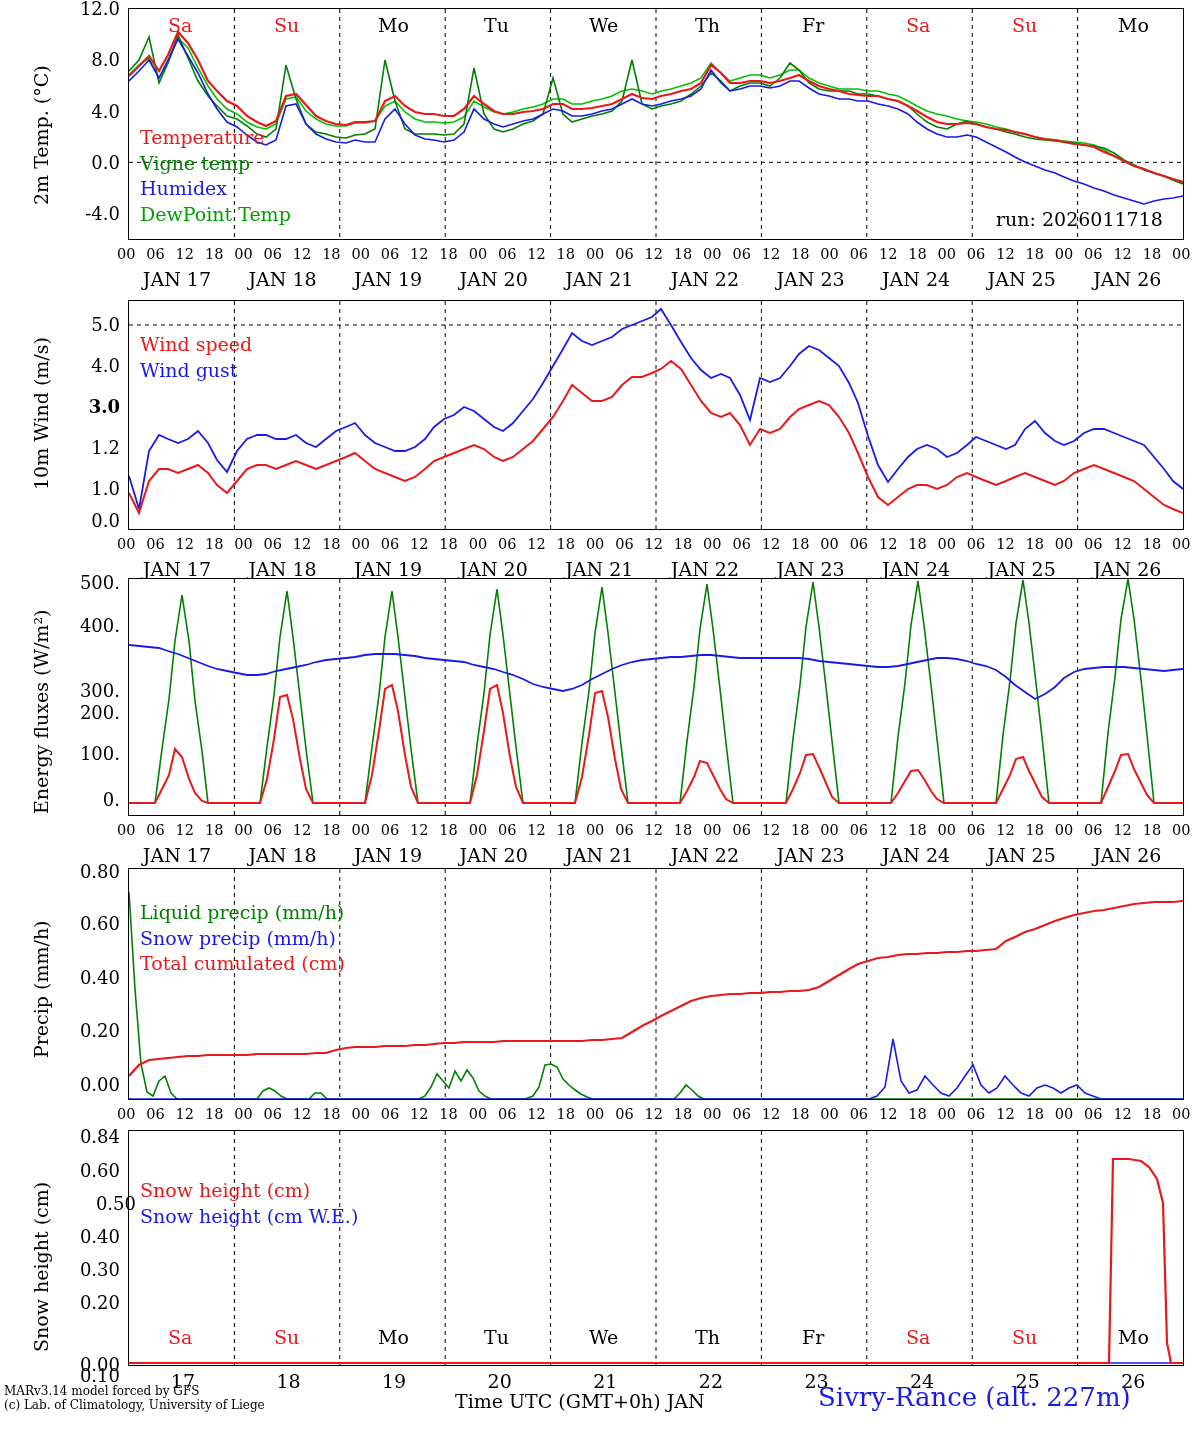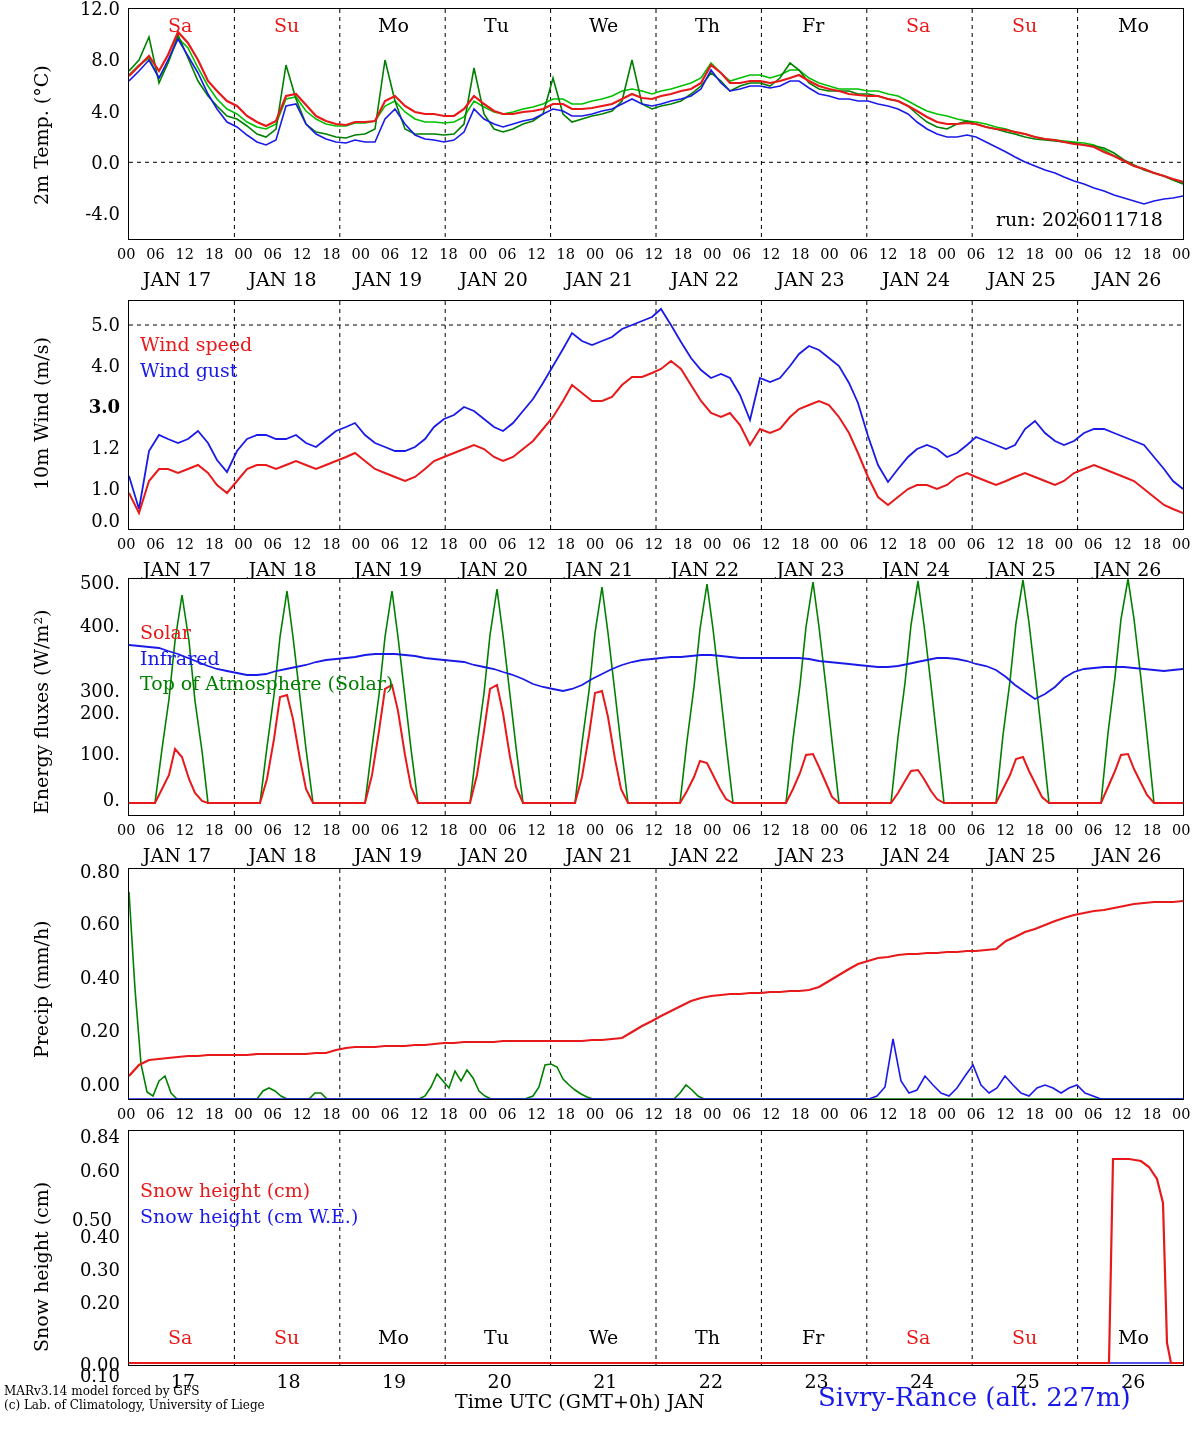--- a/index.html
+++ b/index.html
@@ -47,20 +47,26 @@
       <polyline fill="none" stroke="#1a1ae8" stroke-width="1.6" points="0,72 10,62 20,51 30,69 39,51 49,30 59,47 69,64 79,85 88,100 98,113 108,118 118,126 128,133 137,136 147,131 157,97 167,95 177,115 187,125 197,130 207,133 217,134 226,131 236,133 246,133 256,110 266,100 276,115 286,126 296,130 305,131 315,133 325,131 335,123 345,100 355,110 365,115 374,118 384,115 394,112 404,110 414,105 424,100 434,102 443,107 453,107 463,105 473,102 483,100 493,95 503,90 513,95 523,97 532,95 542,92 552,90 562,87 572,80 582,61 592,74 601,82 611,80 621,77 631,77 641,79 651,77 661,72 670,72 680,79 690,85 700,87 710,90 720,90 729,92 739,92 749,95 759,97 769,100 779,105 788,113 798,120 808,125 818,128 828,128 838,126 847,128 857,133 867,138 877,143 886,148 896,153 906,157 916,161 926,164 935,168 945,172 955,175 965,179 975,182 985,186 995,189 1005,192 1015,195 1025,192 1035,190 1044,189 1054,187"></polyline>
       <polyline fill="none" stroke="#e8191b" stroke-width="2.2" points="0,67 10,57 20,47 30,62 39,46 49,23 59,34 69,51 79,72 88,82 98,92 108,97 118,107 128,113 137,117 147,112 157,87 167,85 178,97 187,107 197,112 207,115 217,116 226,113 236,113 246,112 256,92 266,87 276,97 286,103 296,105 305,105 315,107 325,107 335,100 345,87 355,95 365,102 374,105 384,105 394,103 404,102 414,100 424,95 434,95 443,100 453,100 463,99 473,97 483,95 493,90 503,85 513,89 523,90 532,87 542,85 552,82 562,80 572,74 582,56 592,64 601,74 611,74 621,72 631,72 641,74 651,72 661,69 670,66 680,72 690,77 700,80 710,82 720,85 729,86 739,87 749,87 759,90 769,92 779,97 788,102 798,108 808,113 818,115 828,115 838,114 847,115 857,118 867,120 877,121 886,123 896,125 906,128 916,130 926,131 935,133 945,135 955,136 965,138 975,143 985,147 995,152 1005,157 1015,160 1025,164 1035,167 1044,170 1054,173"></polyline>
     </svg>
   </div>
   <div class="ytick" style="left:58px;top:-2px;width:62px;">12.0</div>
   <div class="ytick" style="left:58px;top:49px;width:62px;">8.0</div>
   <div class="ytick" style="left:58px;top:101px;width:62px;">4.0</div>
   <div class="ytick" style="left:58px;top:152px;width:62px;">0.0</div>
   <div class="ytick" style="left:50px;top:203px;width:70px;">-4.0</div>
 
+  <div class="legend" style="left:140px;top:125px;">
+    <div class="red">Temperature</div>
+    <div class="dgreen">Vigne temp</div>
+    <div class="blue">Humidex</div>
+    <div class="green">DewPoint Temp</div>
+  </div>
   <div class="run" style="left:996px;top:208px;">run: 2026011718</div>
 
   <div class="dow-row" style="left:128px;top:14px;width:1056px;">
     <span class="red" style="position:absolute;left:40px;">Sa</span>
     <span class="red" style="position:absolute;left:146px;">Su</span>
     <span style="position:absolute;left:250px;">Mo</span>
     <span style="position:absolute;left:356px;">Tu</span>
     <span style="position:absolute;left:461px;">We</span>
     <span style="position:absolute;left:567px;">Th</span>
     <span style="position:absolute;left:674px;">Fr</span>
@@ -230,25 +236,20 @@
       <polyline fill="none" stroke="#e8191b" stroke-width="2" points="0,224 26,224 33,210 40,196 46,170 53,178 60,200 66,214 73,222 79,224 131,224 138,200 145,160 151,118 158,116 164,140 171,180 177,210 184,224 236,224 243,196 250,152 256,110 263,106 269,132 276,176 282,208 289,224 341,224 348,196 355,152 361,110 368,106 374,134 381,178 387,208 394,224 446,224 453,198 460,156 466,114 473,112 479,138 486,180 492,210 499,224 551,224 558,212 565,198 571,182 578,184 584,196 591,210 597,220 604,224 657,224 664,210 671,194 677,176 684,175 690,188 697,204 703,218 710,224 762,224 769,214 776,202 782,192 789,191 795,200 802,212 808,220 815,224 867,224 874,210 881,196 887,180 894,178 900,192 907,206 913,218 920,224 972,224 979,208 986,192 992,176 999,175 1005,190 1012,204 1018,216 1025,224 1054,224"></polyline>
     </svg>
   </div>
   <div class="ytick" style="left:52px;top:-6px;width:68px;">500.</div>
   <div class="ytick" style="left:52px;top:37px;width:68px;">400.</div>
   <div class="ytick" style="left:52px;top:80px;width:68px;margin-top:22px;">300.</div>
   <div class="ytick" style="left:52px;top:124px;width:68px;">200.</div>
   <div class="ytick" style="left:52px;top:165px;width:68px;">100.</div>
   <div class="ytick" style="left:52px;top:211px;width:68px;">0.</div>
 
-  <div class="legend" style="left:140px;top:42px;">
-    <div class="red">Solar</div>
-    <div class="blue">Infrared</div>
-    <div class="dgreen">Top of Atmosphere (Solar)</div>
-  </div>
 
   <div class="tick-row" style="left:128px;top:244px;width:1056px;">
       <span style="position: absolute; left: -11px;">00</span>
       <span style="position: absolute; left: 18.3056px;">06</span>
       <span style="position: absolute; left: 47.6111px;">12</span>
       <span style="position: absolute; left: 76.9167px;">18</span>
       <span style="position: absolute; left: 106.222px;">00</span>
       <span style="position: absolute; left: 135.528px;">06</span>
       <span style="position: absolute; left: 164.833px;">12</span>
       <span style="position: absolute; left: 194.139px;">18</span>
@@ -318,20 +319,25 @@
 
       <polyline fill="none" stroke="#e8191b" stroke-width="2.2" points="0,207 10,196 20,191 30,190 39,189 49,188 59,187 69,187 79,186 88,186 98,186 108,186 118,186 128,185 137,185 147,185 157,185 167,185 177,185 187,184 197,184 207,181 217,179 226,178 236,178 246,178 256,177 266,177 276,177 286,176 296,176 305,175 315,174 325,174 335,173 345,173 355,173 365,173 374,172 384,172 394,172 404,172 414,172 424,172 434,172 443,172 453,172 463,171 473,171 483,170 493,169 503,163 513,157 523,152 532,147 542,142 552,137 562,132 572,129 582,127 592,126 601,125 611,125 621,124 631,124 641,123 651,123 661,122 670,122 680,121 690,118 700,112 710,106 720,100 729,95 739,92 749,89 759,88 769,86 779,85 788,85 798,84 808,84 818,83 828,83 838,82 847,82 857,81 867,80 877,72 886,68 896,63 906,60 916,56 926,52 935,49 945,46 955,44 965,42 975,41 985,39 995,37 1005,35 1015,34 1025,33 1035,33 1044,33 1054,32"></polyline>
     </svg>
   </div>
   <div class="ytick" style="left:40px;top:-7px;width:80px;">0.80</div>
   <div class="ytick" style="left:40px;top:45px;width:80px;">0.60</div>
   <div class="ytick" style="left:40px;top:99px;width:80px;">0.40</div>
   <div class="ytick" style="left:40px;top:152px;width:80px;">0.20</div>
   <div class="ytick" style="left:40px;top:206px;width:80px;">0.00</div>
 
+  <div class="legend" style="left:140px;top:32px;">
+    <div class="dgreen">Liquid precip (mm/h)</div>
+    <div class="blue">Snow precip (mm/h)</div>
+    <div class="red">Total cumulated (cm)</div>
+  </div>
 
   <div class="tick-row" style="left:128px;top:238px;width:1056px;">
       <span style="position: absolute; left: -11px;">00</span>
       <span style="position: absolute; left: 18.3056px;">06</span>
       <span style="position: absolute; left: 47.6111px;">12</span>
       <span style="position: absolute; left: 76.9167px;">18</span>
       <span style="position: absolute; left: 106.222px;">00</span>
       <span style="position: absolute; left: 135.528px;">06</span>
       <span style="position: absolute; left: 164.833px;">12</span>
       <span style="position: absolute; left: 194.139px;">18</span>
@@ -393,21 +399,21 @@
         <line x1="737.8" y1="0" x2="737.8" y2="234"></line>
           <line x1="843.2" y1="0" x2="843.2" y2="234"></line>
         <line x1="948.6" y1="0" x2="948.6" y2="234"></line>
       </g>
       <polyline fill="none" stroke="#1a1ae8" stroke-width="1.6" points="0,232 1054,232"></polyline>
       <polyline fill="none" stroke="#e8191b" stroke-width="2.2" points="0,232 980,232 984,28 1000,28 1012,30 1020,36 1028,48 1034,72 1038,212 1042,232 1054,232"></polyline>
     </svg>
   </div>
   <div class="ytick" style="left:40px;top:-4px;width:80px;">0.84</div>
   <div class="ytick" style="left:40px;top:30px;width:80px;">0.60</div>
-  <div class="ytick" style="left:32px;top:63px;width:80px;margin-top:16px;">0.50</div>
+  <div class="ytick" style="left:56px;top:63px;width:80px;">0.50</div>
   <div class="ytick" style="left:40px;top:96px;width:80px;">0.40</div>
   <div class="ytick" style="left:40px;top:129px;width:80px;">0.30</div>
   <div class="ytick" style="left:40px;top:162px;width:80px;">0.20</div>
   <div class="ytick" style="left:40px;top:195px;width:80px;margin-top:40px;">0.10</div>
   <div class="ytick" style="left:40px;top:224px;width:80px;">0.00</div>
 
   <div class="legend" style="left:140px;top:48px;">
     <div class="red">Snow height (cm)</div>
     <div class="blue">Snow height (cm W.E.)</div>
   </div>

